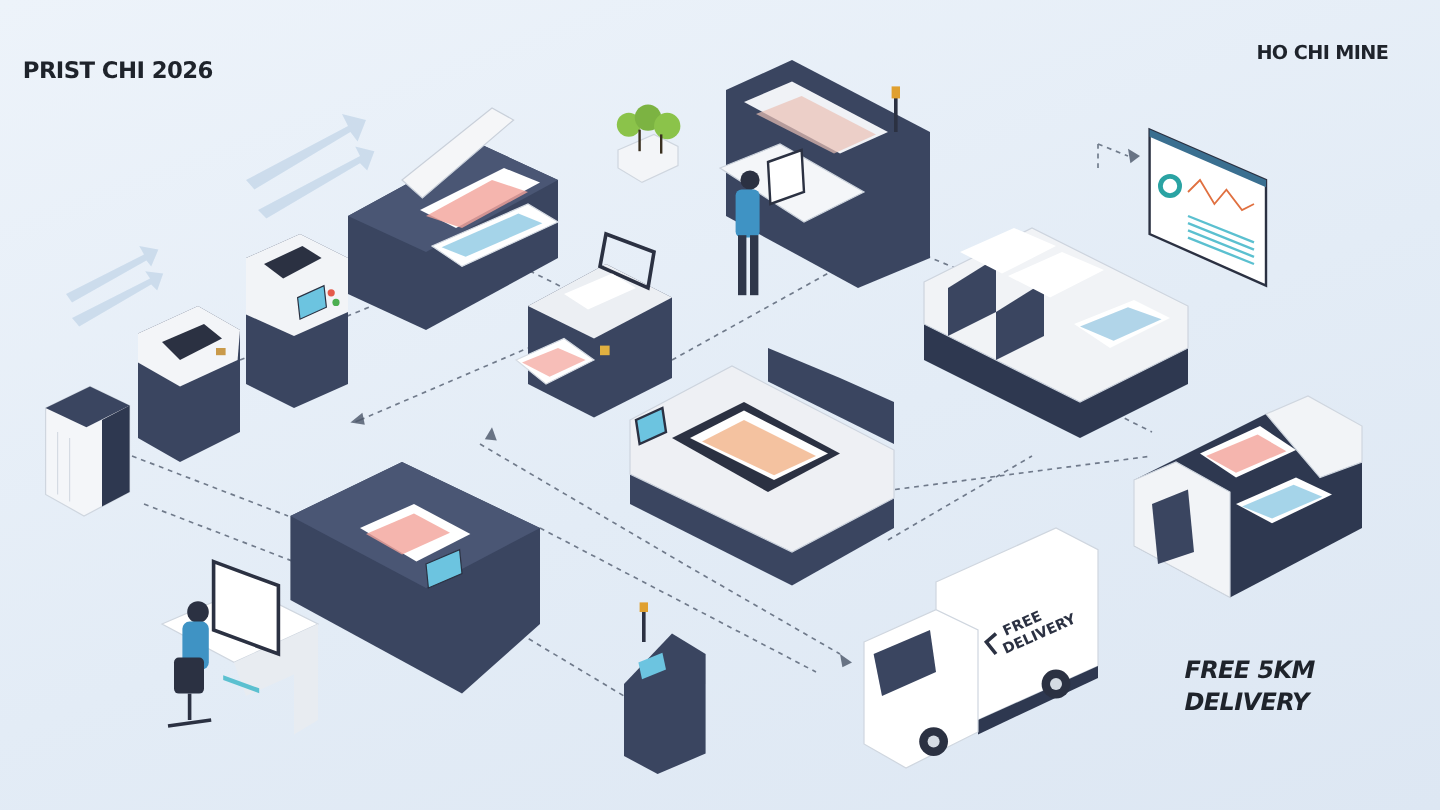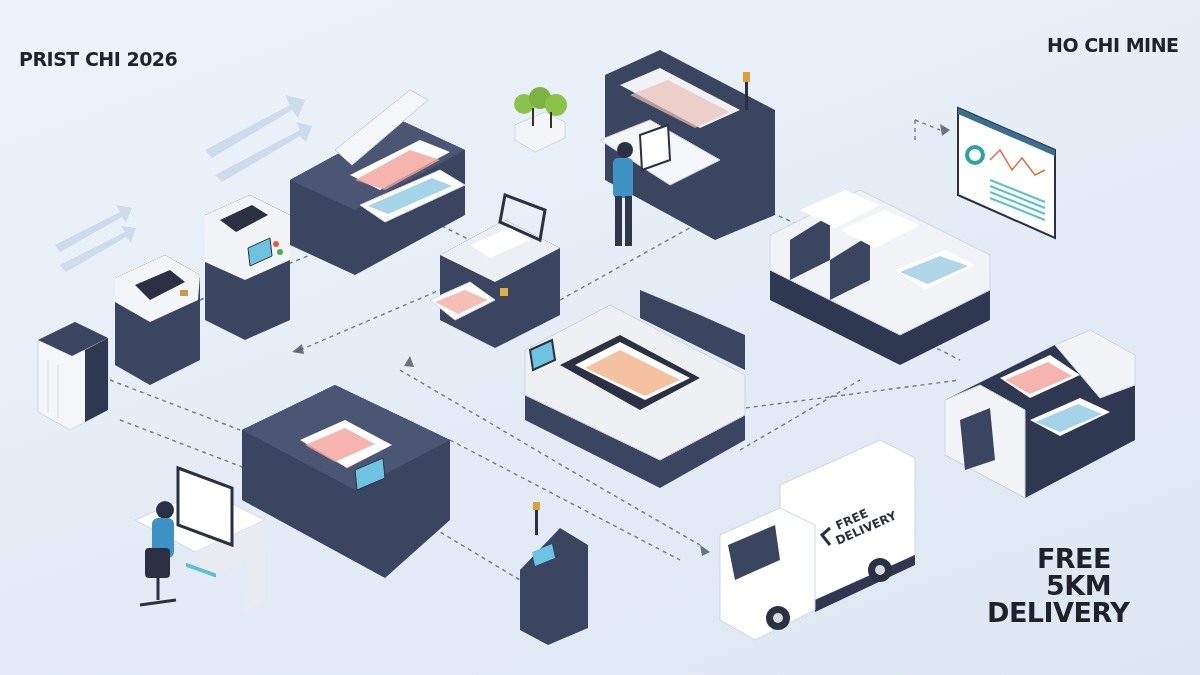--- a/index.html
+++ b/index.html
@@ -1,21 +1,21 @@
 <!DOCTYPE html>
 <html><head>
 <meta charset="utf-8">
 <style>
   html,body{margin:0;padding:0;}
   body{width:1200px;height:675px;overflow:hidden;background:#e6eef7;font-family:"DejaVu Sans","Liberation Sans",sans-serif;}
   #stage{position:relative;width:1200px;height:675px;background:linear-gradient(160deg,#edf3fa 0%,#e3ecf6 55%,#dde7f3 100%);overflow:hidden;}
   .label{position:absolute;color:#1e232b;font-weight:bold;letter-spacing:-0.5px;}
   .title-left{left:19px;top:48px;font-size:19px;}
-  .title-right{left:1047px;top:34px;font-size:19px;text-align:right;}
-  .delivery-note{left:987px;top:545px;font-size:27px;line-height:27px;text-align:right;width:124px;}
+  .title-right{left:1047px;top:34px;font-size:16px;text-align:right;}
+  .delivery-note{left:987px;top:545px;font-size:20px;line-height:27px;text-align:left;width:124px;font-style:italic;}
   svg.scene{position:absolute;left:0;top:0;}
   .truck-text{font-family:"DejaVu Sans",sans-serif;font-weight:bold;fill:#2b3142;}
 </style>
 </head>
 <body>
 
 <div id="stage">
 
   <svg class="scene" width="1200" height="675" viewBox="0 0 1200 675">
 

